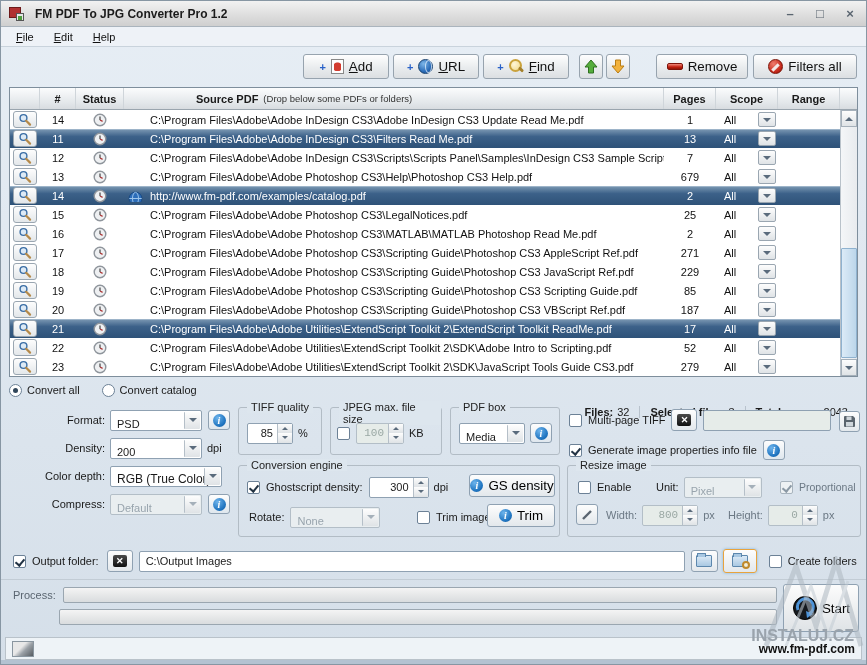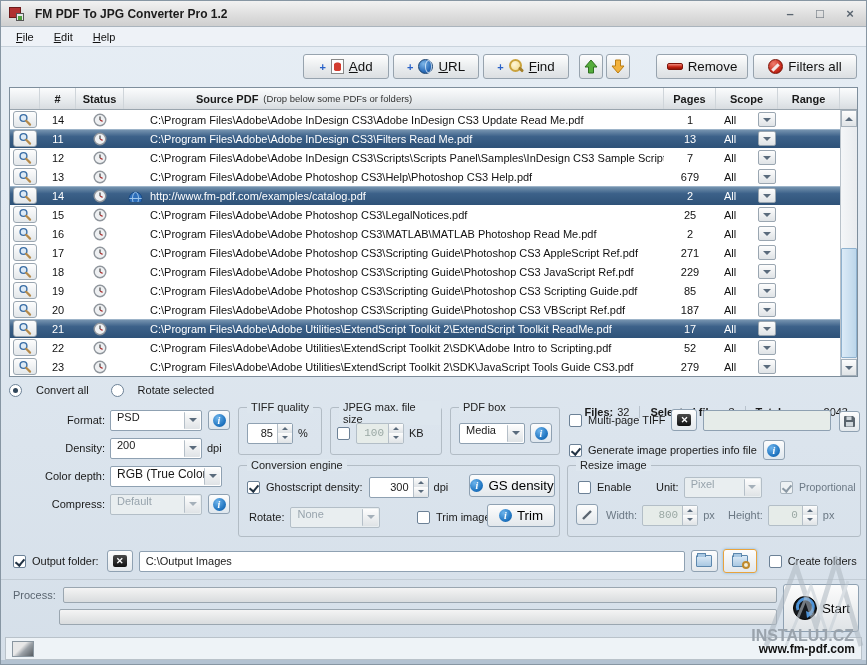--- a/index.html
+++ b/index.html
@@ -73,30 +73,30 @@
   
   .vscroll{position:absolute;top:22px;right:0;bottom:0;width:17px;background:linear-gradient(90deg,#f4f6f8,#e8ebee);border-left:1px solid #b9c2ca;}
   .sb-btn{position:absolute;left:0;right:0;height:17px;background:linear-gradient(#fdfdfd,#dfe3e6);border:1px solid #a5b0ba;display:flex;align-items:center;justify-content:center;}
   .sb-up{top:0;} .sb-down{bottom:0;}
   .tri-up{width:0;height:0;border-left:4px solid transparent;border-right:4px solid transparent;border-bottom:4px solid #5a6b7c;}
   .sb-thumb{position:absolute;left:0;right:0;top:52%;bottom:18px;background:linear-gradient(90deg,#dcebf7,#bcd6ea);border:1px solid #8fb2cf;border-radius:1px;}
   
   .convertrow{position:absolute;top:378px;left:8px;right:8px;height:22px;display:flex;align-items:center;}
   .radio{width:13px;height:13px;border:1px solid #6c8196;border-radius:50%;background:#fff;display:inline-block;position:relative;margin-right:5px;vertical-align:-2px;}
   .radio.on::after{content:"";position:absolute;left:3px;top:3px;width:5px;height:5px;border-radius:50%;background:#31465a;}
-  .radio-label{margin-right:22px;margin-left:9px;}
+  .radio-label{margin-right:22px;}
   .stats{margin-left:auto;display:flex;align-items:center;margin-top:43px;}
   .stat{padding:0 10px;border-left:1px solid #b8c2cc;}
   .stat:first-child{border-left:none;}
   .stat b{margin-right:4px;}
   
   .settings{position:absolute;top:402px;left:0;right:0;height:140px;}
   .fieldrow{position:absolute;height:22px;display:flex;align-items:center;}
   .flabel{display:inline-block;text-align:right;margin-right:5px;}
-  .combo{position:relative;height:21px;background:#fff;border:1px solid #8fa1b2;border-radius:2px;display:inline-flex;align-items:flex-start;}
+  .combo{position:relative;height:21px;background:#fff;border:1px solid #8fa1b2;border-radius:2px;display:inline-flex;align-items:flex-end;}
   .combo .val{padding:0 20px 0 6px;white-space:nowrap;overflow:hidden;}
   .combo .arr{position:absolute;right:1px;top:1px;bottom:1px;width:16px;background:linear-gradient(#fdfdfd,#dfe3e6);border-left:1px solid #b5bfc8;border-radius:1px;display:flex;align-items:center;justify-content:center;}
   .combo.disabled{background:#e9eef0;color:#98a4ad;border-color:#b3bec7;}
   .combo.disabled .tri-down{border-top-color:#a5b0ba;}
   .spin{height:21px;border:1px solid #8fa1b2;border-radius:2px;background:#fff;display:inline-flex;}
   .spin .num{flex:1;display:flex;align-items:center;justify-content:flex-end;padding-right:4px;}
   .spin .ud{width:15px;border-left:1px solid #b5bfc8;display:flex;flex-direction:column;}
   .spin .ud span{flex:1;background:linear-gradient(#fdfdfd,#dfe3e6);display:flex;align-items:center;justify-content:center;}
   .spin .ud .tri-up,.spin .ud .tri-down{border-left-width:3px;border-right-width:3px;border-top-width:3px;border-bottom-width:3px;}
   .spin.disabled{background:#e6ece9;color:#9aa8a4;border-color:#b3bec7;font-family:Liberation Mono, monospace;}
@@ -642,21 +642,21 @@
       <div class="sb-btn sb-down">
           <span class="tri-down"></span>
         </div>
     </div>
   </div>
 
   <div class="convertrow">
     <span class="radio on"></span>
     <span class="radio-label">Convert all</span>
     <span class="radio"></span>
-    <span class="radio-label">Rotate selected</span>
+    <span class="radio-label">Convert catalog</span>
     <div class="stats">
       <span class="stat"><b>Files:</b><span>32</span></span>
       <span class="stat"><b>Selected files:</b><span>3</span></span>
       <span class="stat"><b>Total pages:</b><span>2043</span></span>
     </div>
   </div>
 
   <div class="settings">
 
     <div class="fieldrow" style="left:8px;top:6px;">

